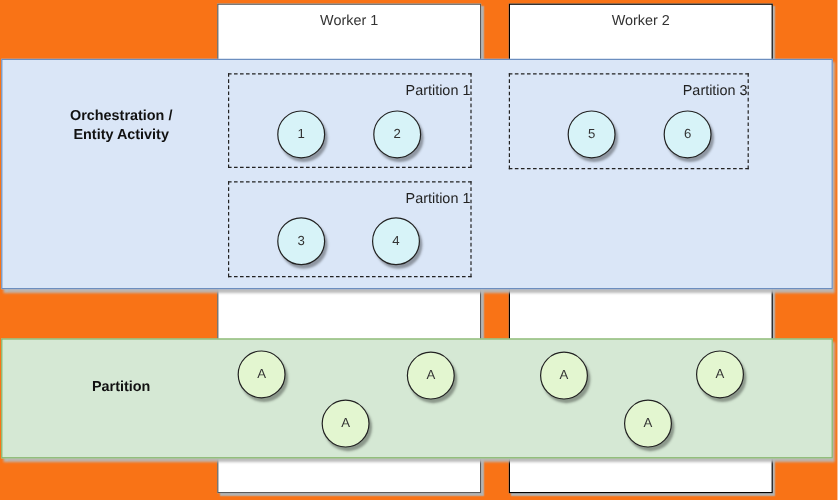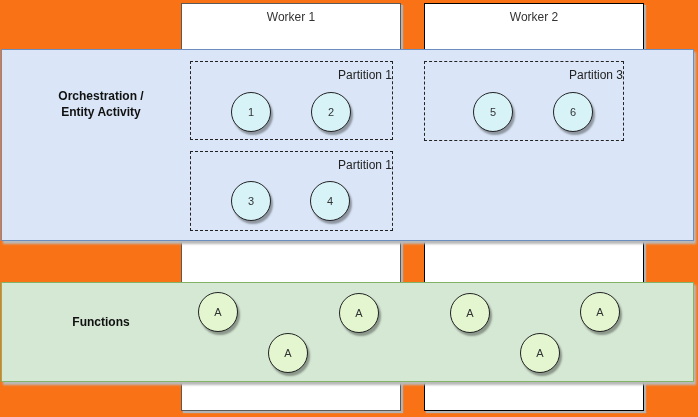--- a/index.html
+++ b/index.html
@@ -146,21 +146,21 @@
 
   <div class="node node-cyan n1">1</div>
   <div class="node node-cyan n2">2</div>
   <div class="node node-cyan n3">3</div>
   <div class="node node-cyan n4">4</div>
   <div class="node node-cyan n5">5</div>
   <div class="node node-cyan n6">6</div>
 
   <div class="band band-activity"></div>
   <div class="band-label label-activity">
-    <div>Functions</div>
+    <div>Partition</div>
   </div>
 
   <div class="node node-green a1">A</div>
   <div class="node node-green a2">A</div>
   <div class="node node-green a3">A</div>
   <div class="node node-green a4">A</div>
   <div class="node node-green a5">A</div>
   <div class="node node-green a6">A</div>
 
 </div>

